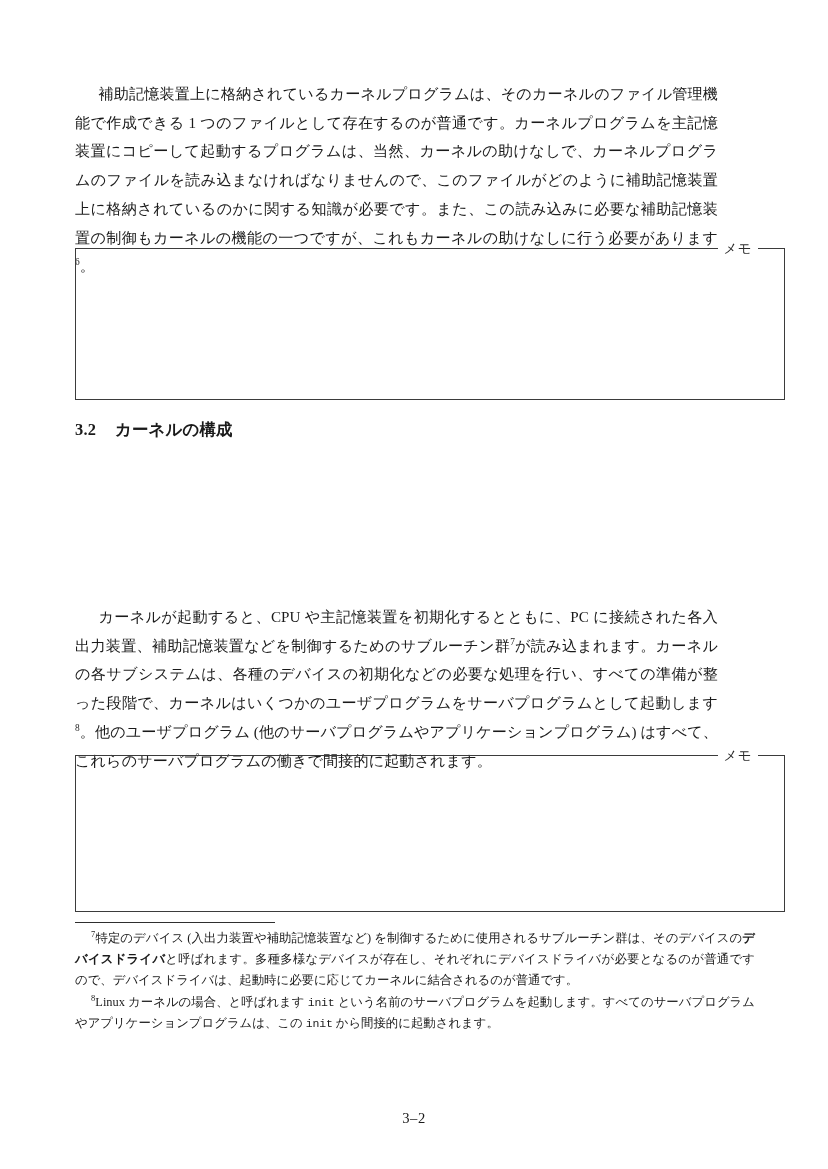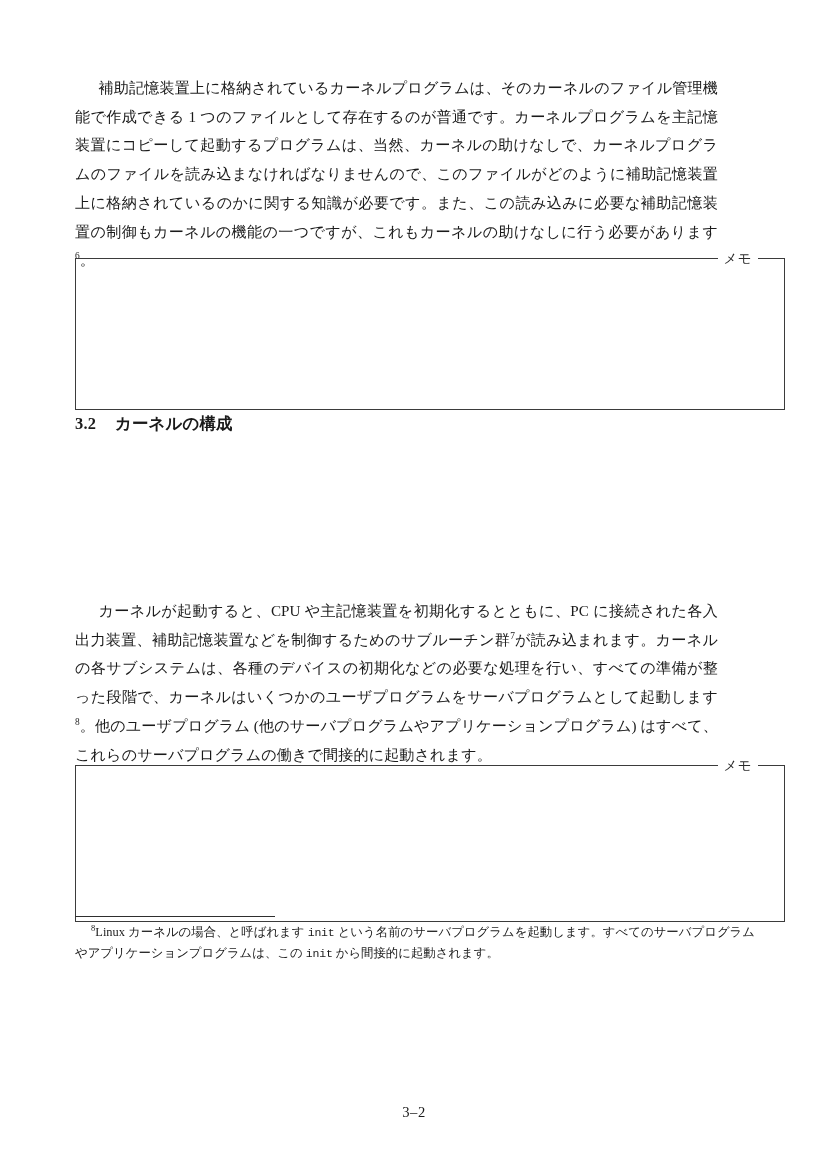--- a/index.html
+++ b/index.html
@@ -11,21 +11,21 @@
     width: 828px;
     height: 1169px;
     position: relative;
     font-family: "Liberation Serif", "DejaVu Serif", serif;
     color: #1a1a1a;
     overflow: hidden;
   }
 
   .page {
     position: absolute;
-    left: 0; top: 8px;
+    left: 0; top: 14px;
     width: 828px;
     height: 1111px;
   }
 
   
   .col {
     position: absolute;
     left: 75px;
     width: 643px;
   }
@@ -57,21 +57,20 @@
   h2.section .num { margin-right: 1.15em; }
 
   
   .memobox {
     position: absolute;
     left: 75px;
     width: 710px;
     box-sizing: border-box;
     border: 1px solid #3b3b3b;
     background: transparent;
-    margin-top: 16px;
   }
   .memobox .memo-label {
     position: absolute;
     top: -10px;
     right: 26px;
     background: #ffffff;
     padding: 0 6px;
     font-size: 13.4px;
     line-height: 19px;
     color: #2b2b2b;
@@ -148,18 +147,19 @@
     <p class="body indent"><span>カーネルが起動すると、CPU や主記憶装置を初期化するとともに、PC に接続された各入出力装置、補助記憶装置などを制御するためのサブルーチン群</span><sup class="fnmark">7</sup><span>が読み込まれます。カーネルの各サブシステムは、各種のデバイスの初期化などの必要な処理を行い、すべての準備が整った段階で、カーネルはいくつかのユーザプログラムをサーバプログラムとして起動します</span><sup class="fnmark">8</sup><span>。他のユーザプログラム (他のサーバプログラムやアプリケーションプログラム) はすべて、これらのサーバプログラムの働きで間接的に起動されます。</span></p>
   </div>
 
   <div class="memobox" style="top:741px; height:157px;">
     <span class="memo-label">メモ</span>
   </div>
 
   <div class="fn-rule"></div>
 
   <div class="footnotes">
+    <p class="fn"><sup>7</sup><span>特定のデバイス (入出力装置や補助記憶装置など) を制御するために使用されるサブルーチン群は、そのデバイスの</span><b>デバイスドライバ</b><span>と呼ばれます。多種多様なデバイスが存在し、それぞれにデバイスドライバが必要となるのが普通ですので、デバイスドライバは、起動時に必要に応じてカーネルに結合されるのが普通です。</span></p>
     <p class="fn"><sup>8</sup><span>Linux カーネルの場合、と呼ばれます </span><span class="mono">init</span><span> という名前のサーバプログラムを起動します。すべてのサーバプログラムやアプリケーションプログラムは、この </span><span class="mono">init</span><span> から間接的に起動されます。</span></p>
   </div>
 
   <div class="pagenum">3–2</div>
 
 </div>
 
 </body></html>

